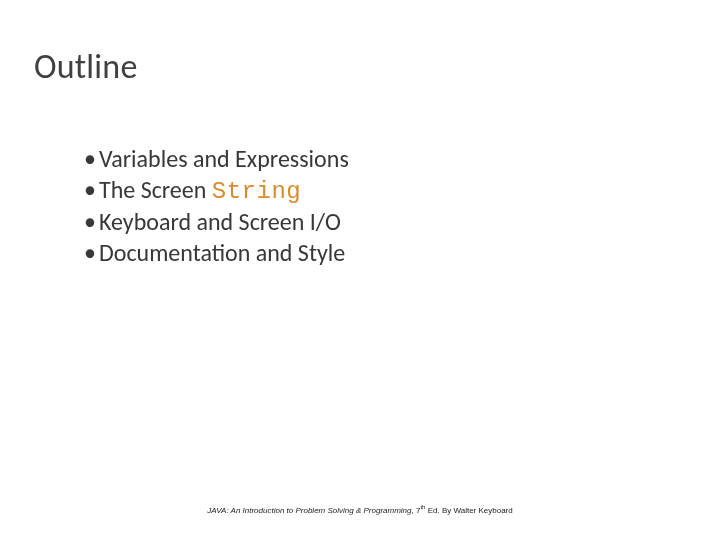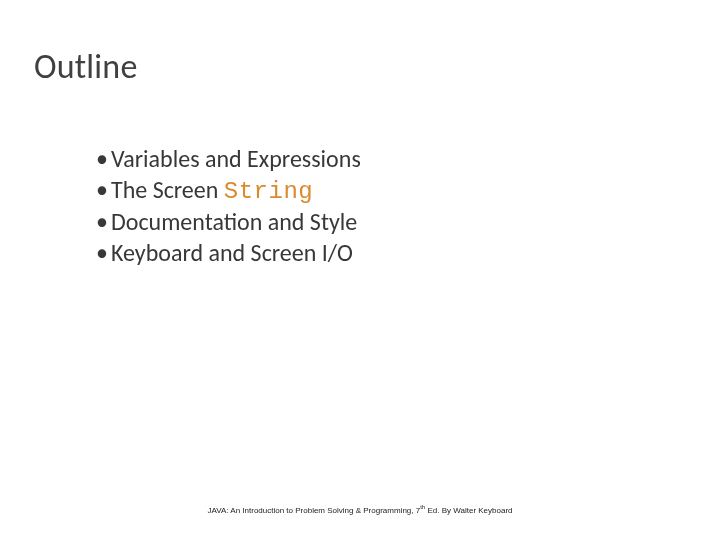--- a/index.html
+++ b/index.html
@@ -23,21 +23,21 @@
     position: absolute;
     left: 34px;
     top: 46px;
     font-size: 34px;
     font-weight: 400;
     color: #404040;
     letter-spacing: 0.2px;
   }
   .body {
     position: absolute;
-    left: 96px;
+    left: 84px;
     top: 144px;
     font-size: 24px;
     line-height: 1.28;
     color: #383838;
   }
   .bullet {
     white-space: nowrap;
   }
   .dot {
     display: inline-block;
@@ -53,42 +53,42 @@
     position: absolute;
     bottom: 24px;
     left: 0;
     width: 720px;
     text-align: center;
     font-family: Arial, sans-serif;
     font-size: 8px;
     line-height: 1.25;
     color: #222;
   }
-  .footer .ital { }
+  .footer .ital { font-style: italic; }
   .footer .sup { font-size: 6px; vertical-align: super; }
 </style>
 </head>
 <body>
 
 <div class="slide">
 
   <div class="title">Outline</div>
 
   <div class="body">
     <div class="bullet">
       <span class="dot">•</span><span>Variables and Expressions</span>
     </div>
     <div class="bullet">
       <span class="dot">•</span><span>The Screen </span><span class="code">String</span>
     </div>
     <div class="bullet">
-      <span class="dot">•</span><span>Documentation and Style</span>
+      <span class="dot">•</span><span>Keyboard and Screen I/O</span>
     </div>
     <div class="bullet">
-      <span class="dot">•</span><span>Keyboard and Screen I/O</span>
+      <span class="dot">•</span><span>Documentation and Style</span>
     </div>
   </div>
 
   <div class="footer">
     <div>
       <span class="ital">JAVA: An Introduction to Problem Solving &amp; Programming</span><span>, 7</span><span class="sup">th</span><span> Ed. By Walter Keyboard</span>
     </div>
   </div>
 
 </div>

